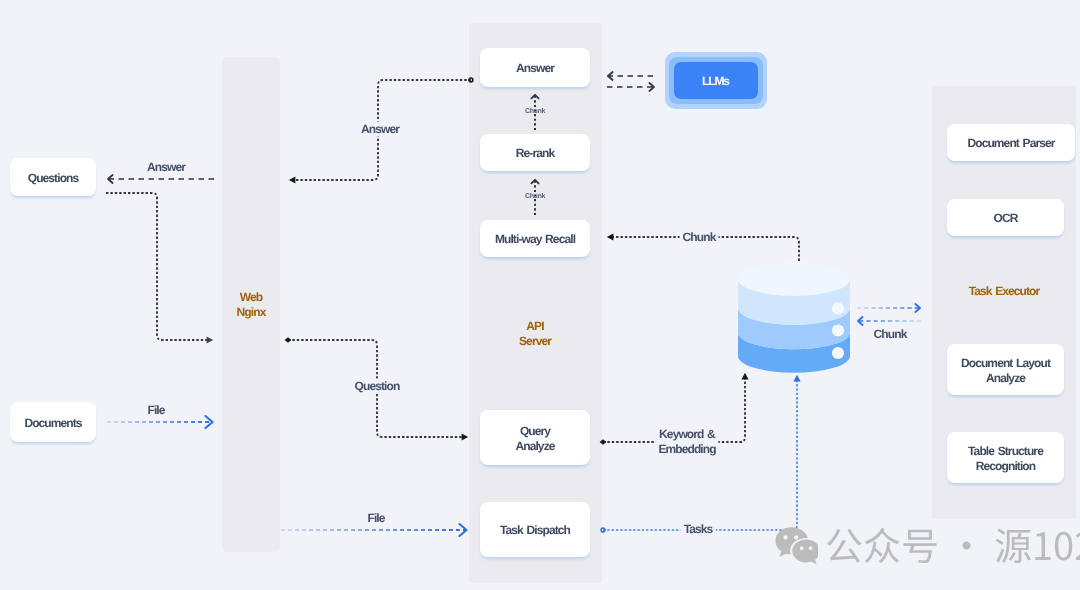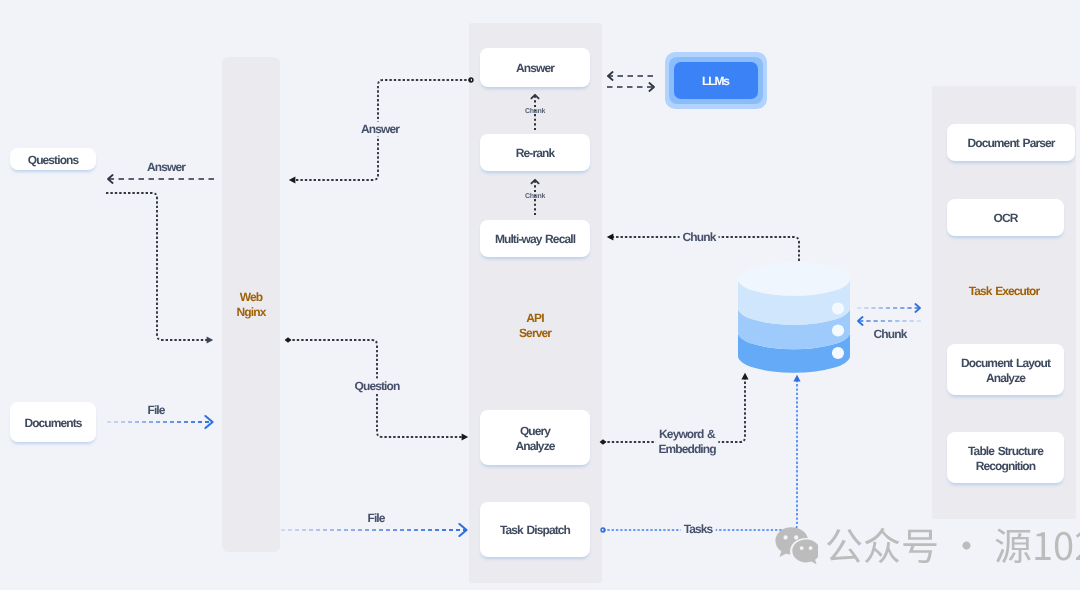--- a/index.html
+++ b/index.html
@@ -32,21 +32,21 @@
 <body>
 
 <div id="stage">
 
   <div class="panel" id="p-web" style="left: 222px; top: 57px; width: 58px; height: 495px; border-radius: 6px;"></div>
   <div class="panel" id="p-api" style="left: 469px; top: 23px; width: 133px; height: 560px; border-radius: 3px;"></div>
   <div class="panel" id="p-exec" style="left: 932px; top: 86px; width: 144px; height: 433px; border-radius: 3px;"></div>
 
   <div class="panel-label" id="pl-web" style="left: 251px; top: 305px;">Web
 Nginx</div>
-  <div class="panel-label" id="pl-api" style="left: 535px; top: 326px;">API
+  <div class="panel-label" id="pl-api" style="left: 535px; top: 334px;">API
 Server</div>
   <div class="panel-label" id="pl-exec" style="left: 1004px; top: 291px;">Task Executor</div>
 
   <svg class="edges" viewBox="0 0 1080 590" xmlns="http://www.w3.org/2000/svg">
     <defs>
         <linearGradient id="g7" gradientUnits="userSpaceOnUse" x1="857" y1="0" x2="921" y2="0">
           <stop offset="0" stop-color="#2f6fe0" stop-opacity="0.18"></stop>
           <stop offset="0.5" stop-color="#2f6fe0" stop-opacity="0.62"></stop>
           <stop offset="1" stop-color="#2f6fe0" stop-opacity="1"></stop>
         </linearGradient>
@@ -98,21 +98,21 @@
         <path d="M603 442 L740 442 Q745 442 745 437 L745 379" fill="none" stroke="#32383f" stroke-width="1.9" stroke-dasharray="2.4 2.0" stroke-linecap="butt"></path>
         <path d="M745 372.8 L741.4 379.4 L748.6 379.4 Z" fill="#1a1a1a"></path>
         <path d="M599.6 442 L603 439.2 L606.4 442 L603 444.8 Z" fill="#1a1a1a"></path>
         <path d="M603 530 L792 530 Q797 530 797 525 L797 381" fill="none" stroke="#3b82f6" stroke-width="1.6" stroke-dasharray="2.4 1.9" stroke-linecap="butt"></path>
         <path d="M797 374.8 L793.4 381.4 L800.6 381.4 Z" fill="#2f6fe0"></path>
         <circle cx="603" cy="530" r="1.9" fill="none" stroke="#2f6fe0" stroke-width="1.5"></circle>
       </g>
   </svg>
 
   <div id="cards">
-      <div class="card" style="left: 10px; top: 148px; width: 86px; height: 22px;">Questions</div>
+      <div class="card" style="left: 10px; top: 158px; width: 86px; height: 38px;">Questions</div>
       <div class="card" style="left: 10px; top: 402px; width: 86px; height: 40px;">Documents</div>
       <div class="card" style="left: 480px; top: 48px; width: 110px; height: 39px;">Answer</div>
       <div class="card" style="left: 480px; top: 134px; width: 110px; height: 37px;">Re-rank</div>
       <div class="card" style="left: 480px; top: 220px; width: 110px; height: 37px;">Multi-way Recall</div>
       <div class="card" style="left: 480px; top: 410px; width: 110px; height: 55px;">Query
 Analyze</div>
       <div class="card" style="left: 480px; top: 502px; width: 110px; height: 55px;">Task Dispatch</div>
       <div class="card" style="left: 947px; top: 124px; width: 128px; height: 37px;">Document Parser</div>
       <div class="card" style="left: 947px; top: 199px; width: 117px; height: 37px;">OCR</div>
       <div class="card" style="left: 947px; top: 344px; width: 117px; height: 51px;">Document Layout

